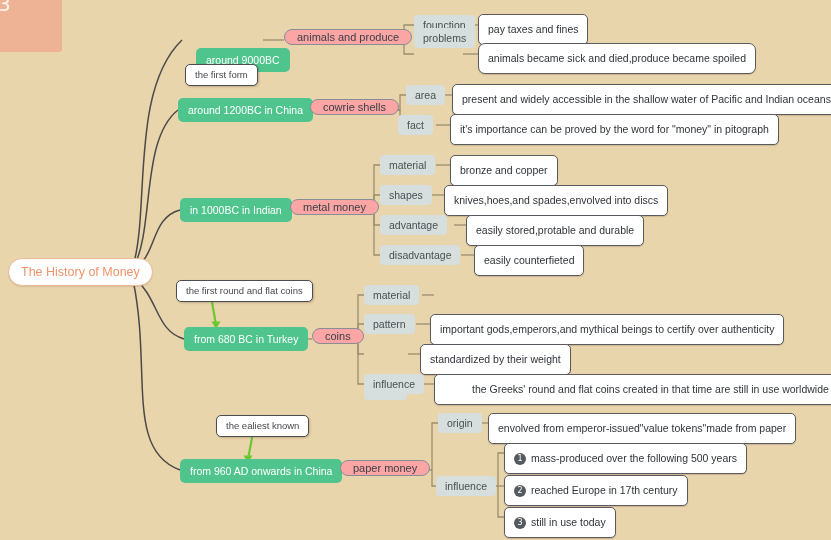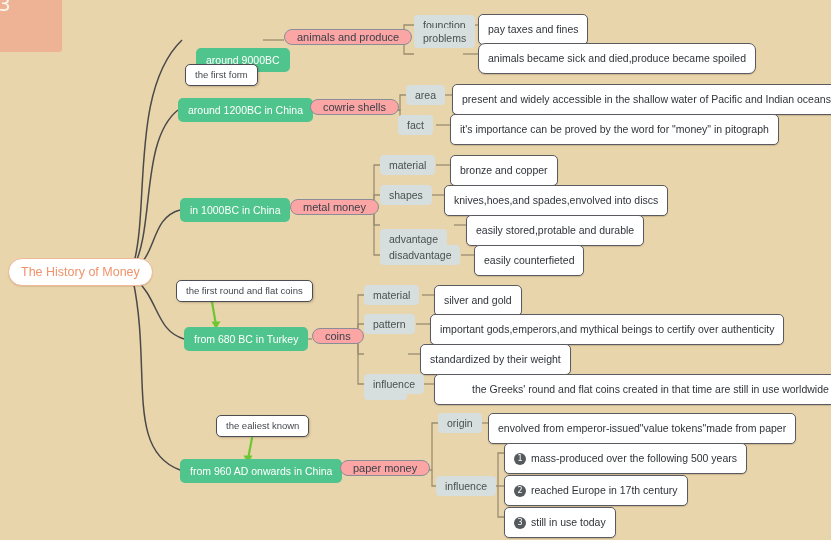--- a/index.html
+++ b/index.html
@@ -217,41 +217,40 @@
 
   <div class="node green" style="left:178px; top:98px;">around 1200BC in China</div>
   <div class="node pill" style="left:310px; top:99px;">cowrie shells</div>
 
   <div class="node key" style="left:406px; top:85px;">area</div>
   <div class="node val" style="left:452px; top:84px;">present and widely accessible in the shallow water of Pacific and Indian oceans</div>
 
   <div class="node key" style="left:398px; top:115px;">fact</div>
   <div class="node val" style="left:450px; top:114px;">it's importance can be proved by the word for "money" in pitograph</div>
 
-  <div class="node green" style="left:180px; top:198px;">in 1000BC in China</div>
+  <div class="node green" style="left:180px; top:198px;">in 1000BC in Indian</div>
   <div class="node pill" style="left:290px; top:199px;">metal money</div>
 
   <div class="node key" style="left:380px; top:155px;">material</div>
   <div class="node val" style="left:450px; top:155px;">bronze and copper</div>
 
   <div class="node key" style="left:380px; top:185px;">shapes</div>
   <div class="node val" style="left:444px; top:185px;">knives,hoes,and spades,envolved into discs</div>
 
-  <div class="node key" style="left:380px; top:229px;">advantage</div>
+  <div class="node key" style="left:380px; top:215px;">advantage</div>
   <div class="node val" style="left:466px; top:215px;">easily stored,protable and durable</div>
 
   <div class="node key" style="left:380px; top:245px;">disadvantage</div>
   <div class="node val" style="left:474px; top:245px;">easily counterfieted</div>
 
   <div class="node note" style="left:176px; top:280px;">the first round and flat coins</div>
   <div class="node green" style="left:184px; top:327px;">from 680 BC in Turkey</div>
   <div class="node pill" style="left:312px; top:328px;text-align:right;">coins</div>
 
   <div class="node key" style="left:364px; top:285px;">material</div>
-  <div class="node val" style="left:434px; top:285px;">silver and gold</div>
 
   <div class="node key" style="left:364px; top:314px;">pattern</div>
   <div class="node val" style="left:430px; top:314px;">important gods,emperors,and mythical beings to certify over authenticity</div>
 
   <div class="node key" style="left:364px; top:344px;margin-top:36px;">value</div>
   <div class="node val" style="left:420px; top:344px;">standardized by their weight</div>
 
   <div class="node key" style="left:364px; top:374px;">influence</div>
   <div class="node val" style="left:434px; top:374px;padding-left:37px;">the Greeks' round and flat coins created in that time are still in use worldwide</div>
 

